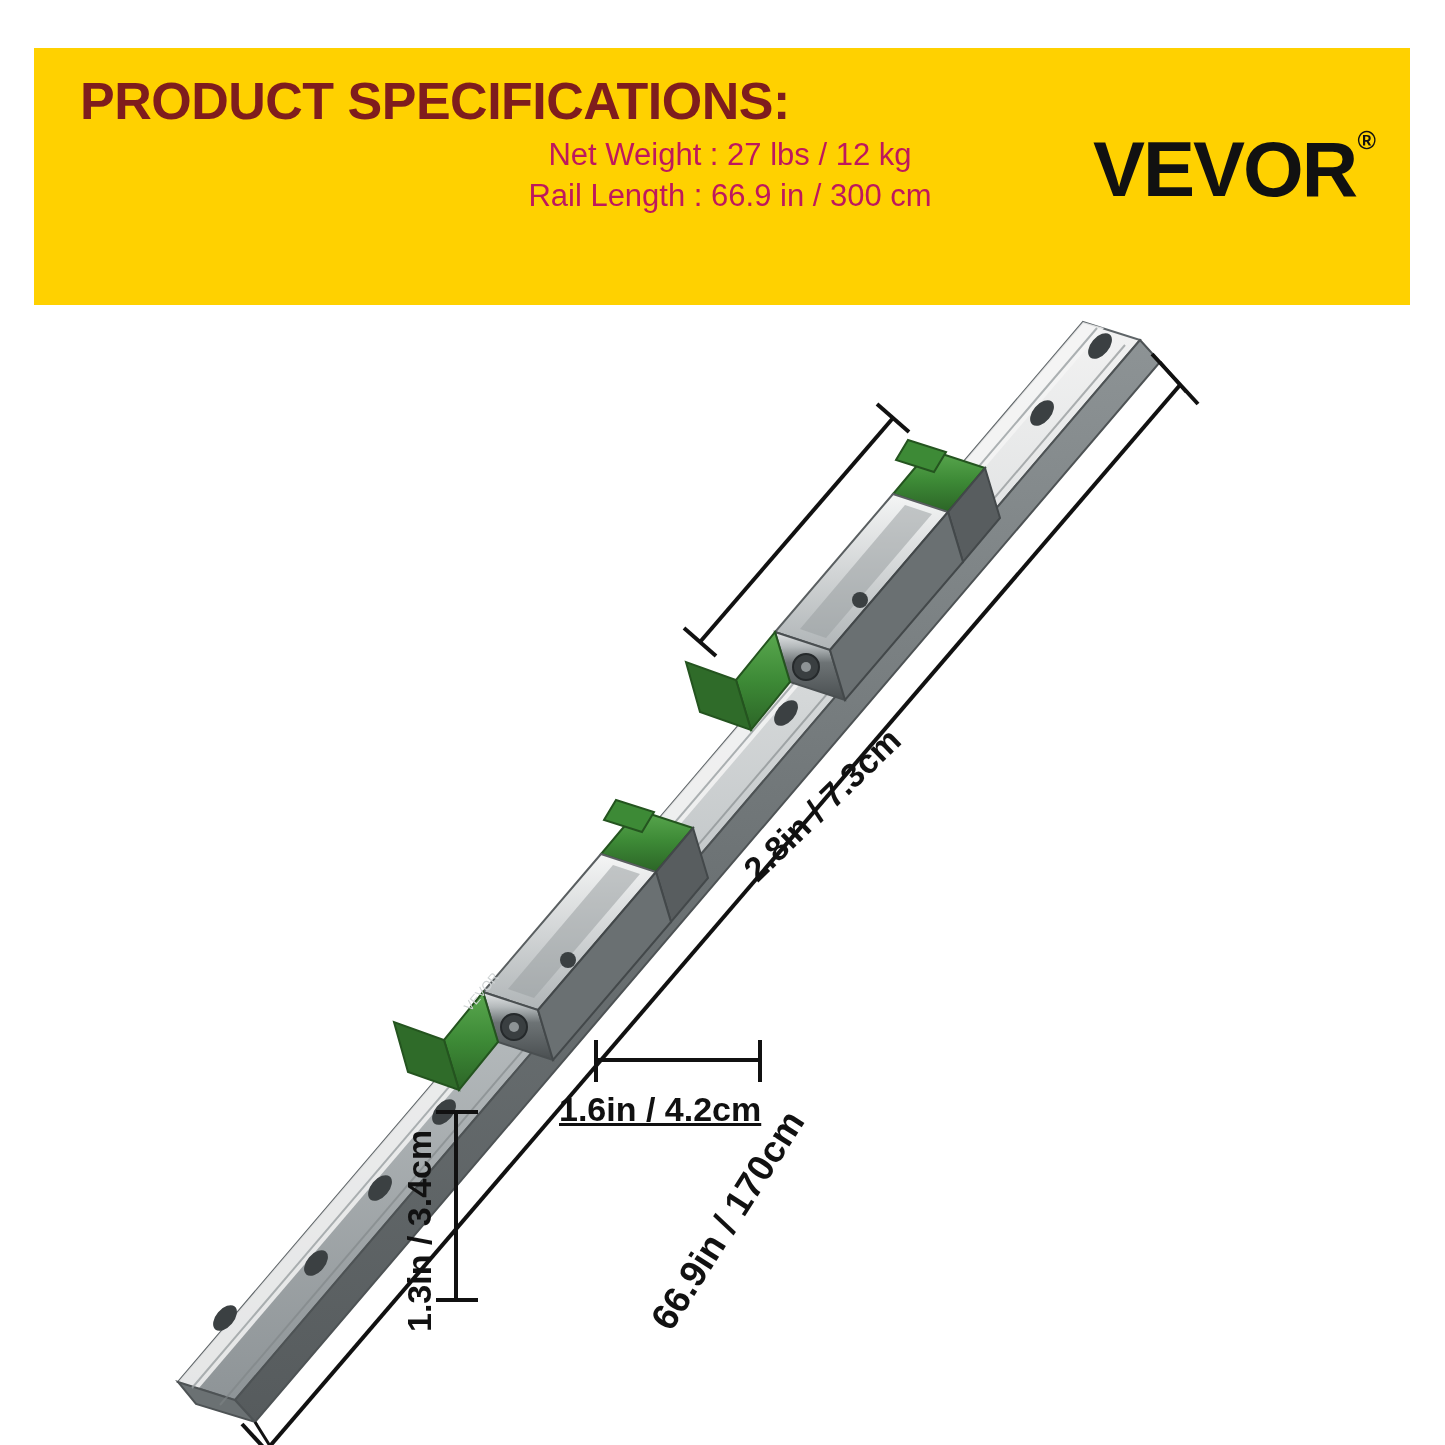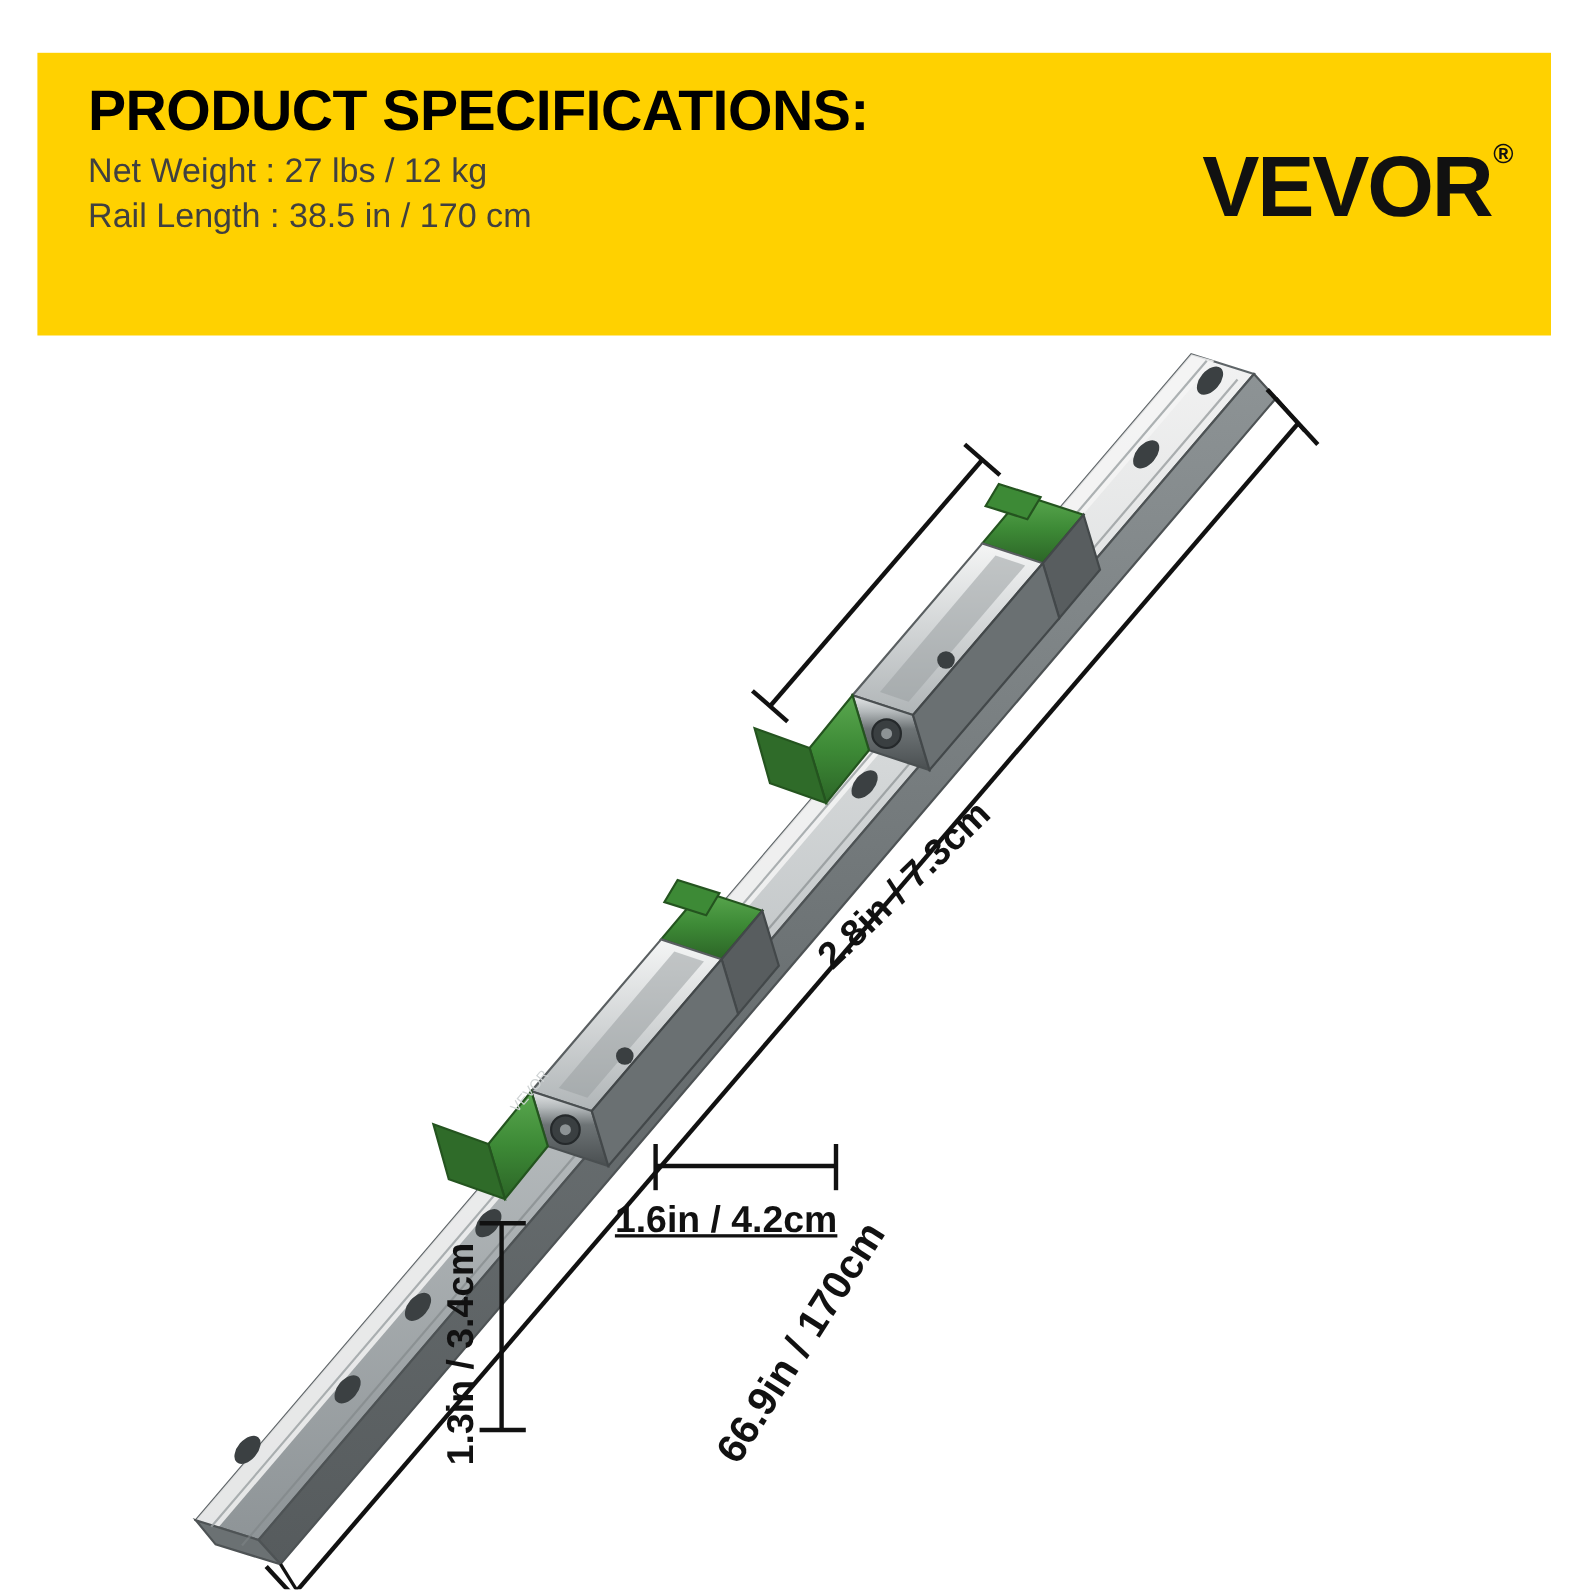--- a/index.html
+++ b/index.html
@@ -16,30 +16,31 @@
     left:34px;top:48px;
     width:1376px;height:257px;
     background:#FFD100;
     box-sizing:border-box;
     padding:26px 30px 0 46px;
   }
   #spec-title{
     font-size:52px;
     font-weight:bold;
     letter-spacing:-0.5px;
-    color:#000000;
+    color:#7f1d1d;
     line-height:1.05;
     margin:0 0 6px 0;
     font-family:"Liberation Sans", sans-serif;
   }
   .spec-line{
     font-size:31px;
-    color:#404040;
+    color:#be185d;
     line-height:1.32;
     white-space:nowrap;
+    text-align:center;
   }
   #brand{
     position:absolute;
     right:54px;top:76px;
     font-size:78px;
     font-weight:bold;
     letter-spacing:-2px;
     color:#111;
     font-family:"Liberation Sans", sans-serif;
   }
@@ -88,21 +89,21 @@
     transform:rotate(-90deg);
     font-size:34px;
   }
 </style>
 </head>
 <body>
 
 <div id="spec-banner">
   <div id="spec-title">PRODUCT SPECIFICATIONS:</div>
   <div class="spec-line">Net Weight : 27 lbs / 12 kg</div>
-  <div class="spec-line">Rail Length : 38.5 in / 170 cm</div>
+  <div class="spec-line">Rail Length : 66.9 in / 300 cm</div>
   <div id="brand">VEVOR</div>
   <div id="brand-reg">®</div>
 </div>
 
 <div id="product-area">
 
   <svg id="product-svg" width="1445" height="1145" viewBox="0 0 1445 1145">
     <defs>
       <linearGradient id="railTop" x1="0" y1="0" x2="0" y2="1">
         <stop offset="0%" stop-color="#f2f2f2"></stop>

